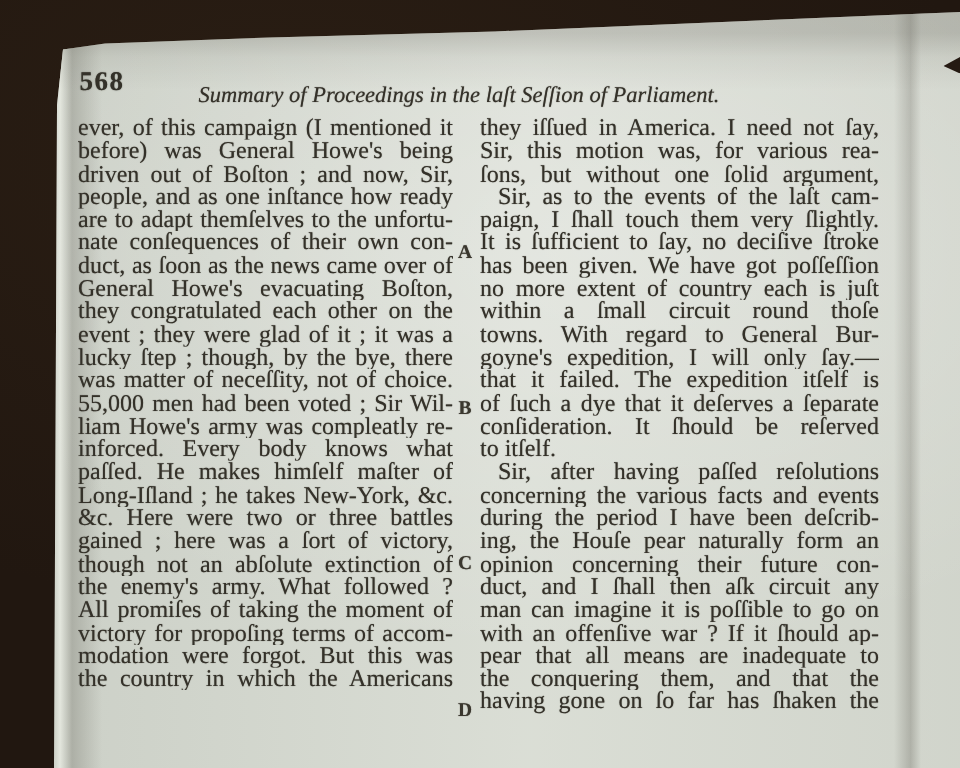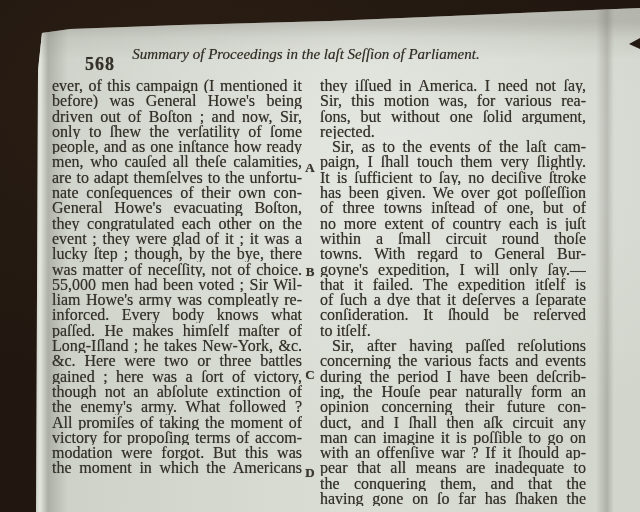--- a/index.html
+++ b/index.html
@@ -27,26 +27,26 @@
       linear-gradient(90deg, transparent 596px, rgba(95,93,84,.30) 607px, rgba(210,212,204,.25) 614px, transparent 626px),
       linear-gradient(90deg, rgba(120,126,116,.12), rgba(255,255,250,.10) 55%, rgba(150,150,140,.08)),
       #d6dad1;
   }
   .notch{
     position:absolute;right:0;top:38px;width:11px;height:11px;
     background:#251a12;
     clip-path:polygon(100% 0,100% 100%,0 55%);
   }
   .page-number{
-    position:absolute;top:54px;left:53px;
+    position:absolute;top:44px;left:53px;
     font-size:18px;font-weight:bold;letter-spacing:1px;
-    color:#343129;text-shadow:0 0 .8px rgba(52,49,41,.75);margin-left:32px;
+    color:#343129;text-shadow:0 0 .8px rgba(52,49,41,.75);
   }
   .running-header{
-    position:absolute;top:46px;left:100px;width:412px;
+    position:absolute;top:56px;left:100px;width:412px;
     text-align:center;font-style:italic;font-size:15px;
     color:#343129;text-shadow:0 0 .7px rgba(52,49,41,.7);
   }
   .col{
     position:absolute;top:78px;
     font-size:16px;color:#343129;
     text-shadow:0 0 .7px rgba(52,49,41,.65);
   }
   .col-left{left:52px;width:250px;}
   .col-right{left:320px;width:266px;}
@@ -78,55 +78,52 @@
 
   <div class="gutter g-a">A</div>
   <div class="gutter g-b">B</div>
   <div class="gutter g-c">C</div>
   <div class="gutter g-d">D</div>
 
   <div class="col col-left">
     <div class="line">ever, of this campaign (I mentioned it</div>
     <div class="line">before) was General Howe's being</div>
     <div class="line">driven out of Boſton ; and now, Sir,</div>
-    <div class="line">only to ſhew the verſatility of ſome</div>
     <div class="line">people, and as one inſtance how ready</div>
-    <div class="line">men, who cauſed all theſe calamities,</div>
     <div class="line">are to adapt themſelves to the unfortu-</div>
     <div class="line">nate conſequences of their own con-</div>
+    <div class="line">duct, as ſoon as the news came over of</div>
     <div class="line">General Howe's evacuating Boſton,</div>
     <div class="line">they congratulated each other on the</div>
     <div class="line">event ; they were glad of it ; it was a</div>
     <div class="line">lucky ſtep ; though, by the bye, there</div>
     <div class="line">was matter of neceſſity, not of choice.</div>
     <div class="line">55,000 men had been voted ; Sir Wil-</div>
     <div class="line">liam Howe's army was compleatly re-</div>
     <div class="line">inforced.  Every body knows what</div>
     <div class="line">paſſed.  He makes himſelf maſter of</div>
     <div class="line">Long-Iſland ; he takes New-York, &amp;c.</div>
     <div class="line">&amp;c.  Here were two or three battles</div>
     <div class="line">gained ; here was a ſort of victory,</div>
     <div class="line">though not an abſolute extinction of</div>
     <div class="line">the enemy's army.  What followed ?</div>
     <div class="line">All promiſes of taking the moment of</div>
     <div class="line">victory for propoſing terms of accom-</div>
     <div class="line">modation were forgot.  But this was</div>
-    <div class="line">the moment in which the Americans</div>
+    <div class="line">the country in which the Americans</div>
   </div>
 
   <div class="col col-right">
     <div class="line">they iſſued in America.  I need not ſay,</div>
     <div class="line">Sir, this motion was, for various rea-</div>
     <div class="line">ſons, but without one ſolid argument,</div>
-    <div class="line endp">rejected.</div>
     <div class="line indent">Sir, as to the events of the laſt cam-</div>
     <div class="line">paign, I ſhall touch them very ſlightly.</div>
     <div class="line">It is ſufficient to ſay, no deciſive ſtroke</div>
-    <div class="line">has been given.  We over got poſſeſſion</div>
-    <div class="line">of three towns inſtead of one, but of</div>
+    <div class="line">has been given.  We have got poſſeſſion</div>
     <div class="line">no more extent of country each is juſt</div>
     <div class="line">within a ſmall circuit round thoſe</div>
     <div class="line">towns.  With regard to General Bur-</div>
     <div class="line">goyne's expedition, I will only ſay.—</div>
     <div class="line">that it failed.  The expedition itſelf is</div>
     <div class="line">of ſuch a dye that it deſerves a ſeparate</div>
     <div class="line">conſideration.  It ſhould be reſerved</div>
     <div class="line endp">to itſelf.</div>
     <div class="line indent">Sir, after having paſſed reſolutions</div>
     <div class="line">concerning the various facts and events</div>

